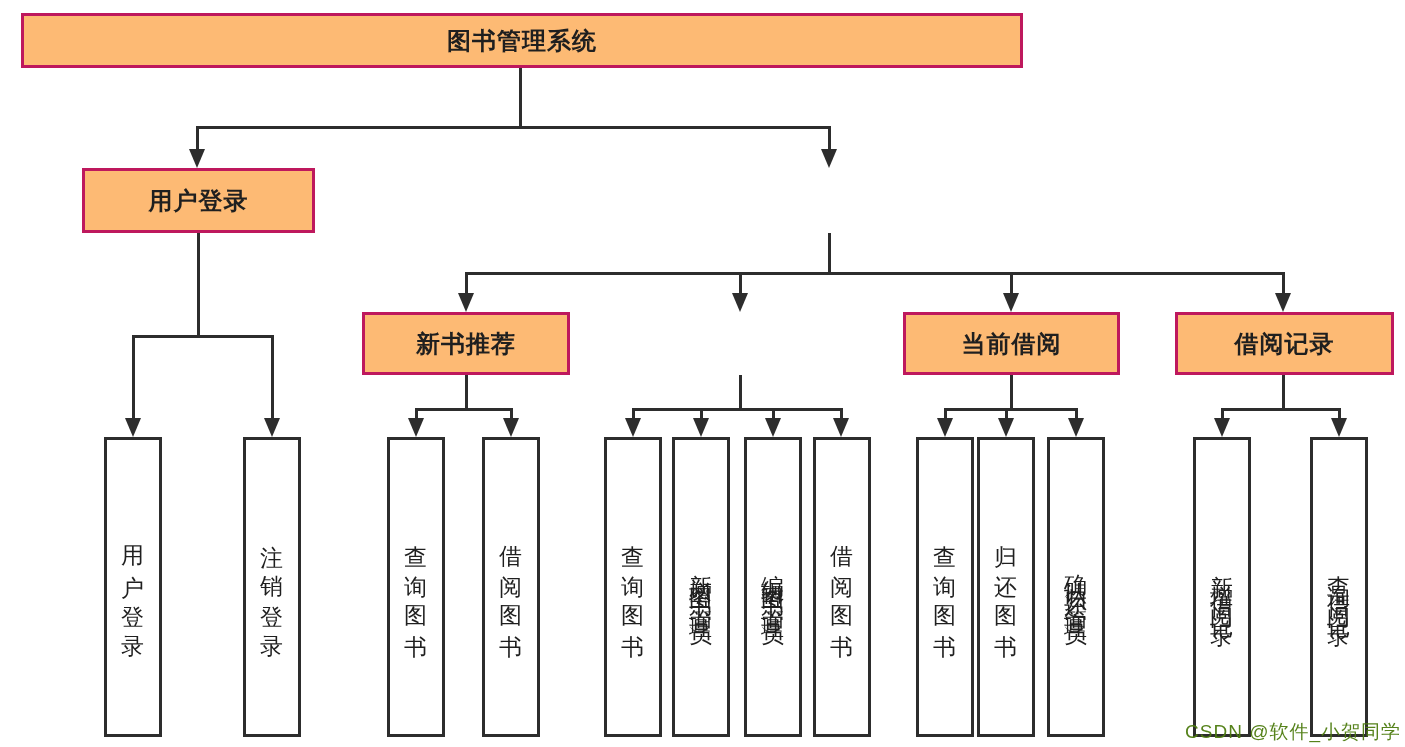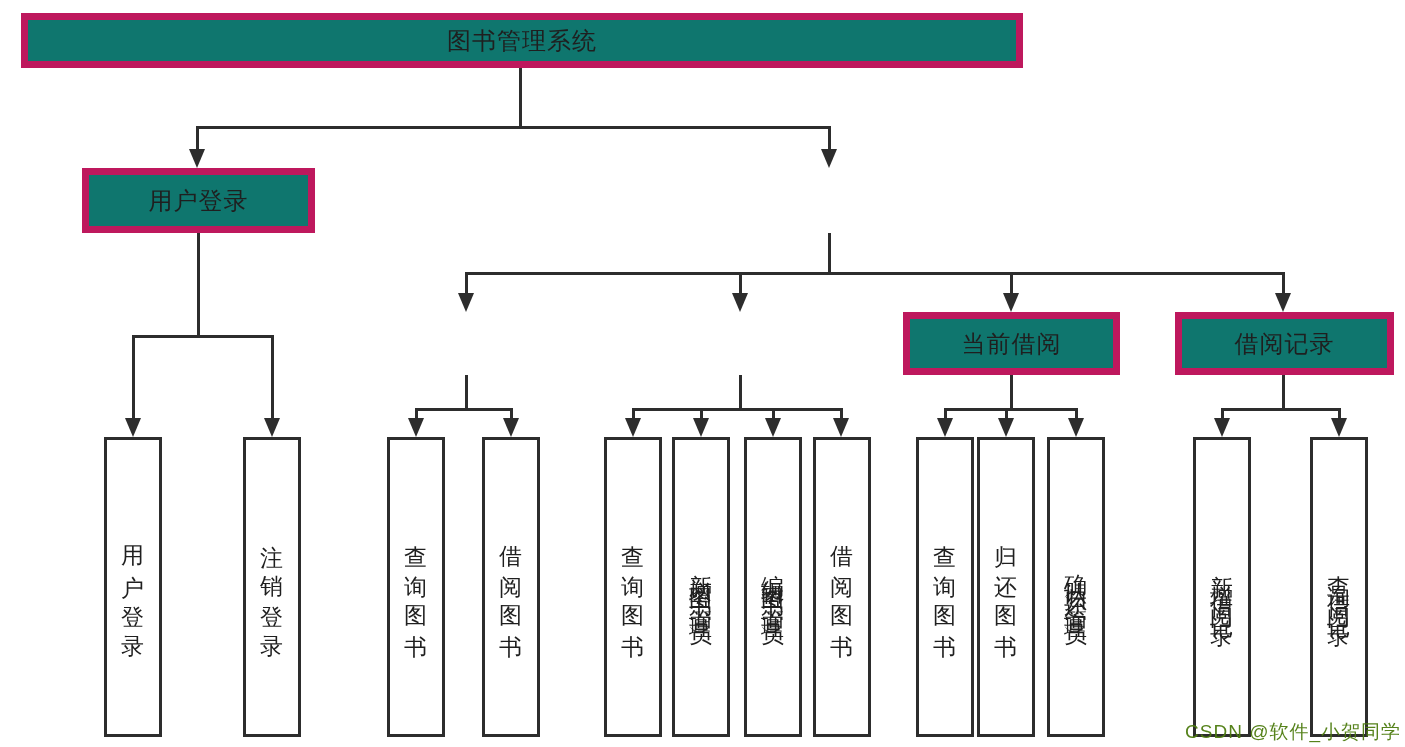--- a/index.html
+++ b/index.html
@@ -9,28 +9,29 @@
     height: 747px;
     background: #ffffff;
     overflow: hidden;
     font-family: "Liberation Sans", "DejaVu Sans", sans-serif;
     color: #1f1f1f;
   }
   
   .node {
     position: absolute;
     box-sizing: border-box;
-    border: 7px solid #be185d;
-    background: #0f766e;
+    border: 3px solid #be185d;
+    background: #fdba74;
     display: flex;
     align-items: center;
     justify-content: center;
     font-size: 24px;
     letter-spacing: 1px;
     white-space: nowrap;
+    font-weight: bold;
   }
   .leaf {
     position: absolute;
     box-sizing: border-box;
     border: 3px solid #2d2d2d;
     background: #ffffff;
     width: 58px;
     height: 300px;
     top: 437px;
     writing-mode: vertical-rl;
@@ -92,20 +93,21 @@
   <div class="hl" style="left:465px; top:272px; width:820px;"></div>
   <div class="vl" style="left:465px; top:272px; height:25px;"></div>
   <div class="arr" style="left:458px; top:293px;"></div>
   <div class="vl" style="left:739px; top:272px; height:25px;"></div>
   <div class="arr" style="left:732px; top:293px;"></div>
   <div class="vl" style="left:1010px; top:272px; height:25px;"></div>
   <div class="arr" style="left:1003px; top:293px;"></div>
   <div class="vl" style="left:1282px; top:272px; height:25px;"></div>
   <div class="arr" style="left:1275px; top:293px;"></div>
 
+  <div class="node" style="left:362px; top:312px; width:208px; height:63px;">新书推荐</div>
   <div class="node" style="left:1175px; top:312px; width:219px; height:63px;">借阅记录</div>
   <div class="node" style="left:903px; top:312px; width:217px; height:63px;">当前借阅</div>
 
   <div class="vl" style="left:465px; top:375px; height:36px;"></div>
   <div class="hl" style="left:415px; top:408px; width:98px;"></div>
   <div class="vl" style="left:415px; top:408px; height:16px;"></div>
   <div class="arr" style="left:408px; top:418px;"></div>
   <div class="vl" style="left:510px; top:408px; height:16px;"></div>
   <div class="arr" style="left:503px; top:418px;"></div>
 

